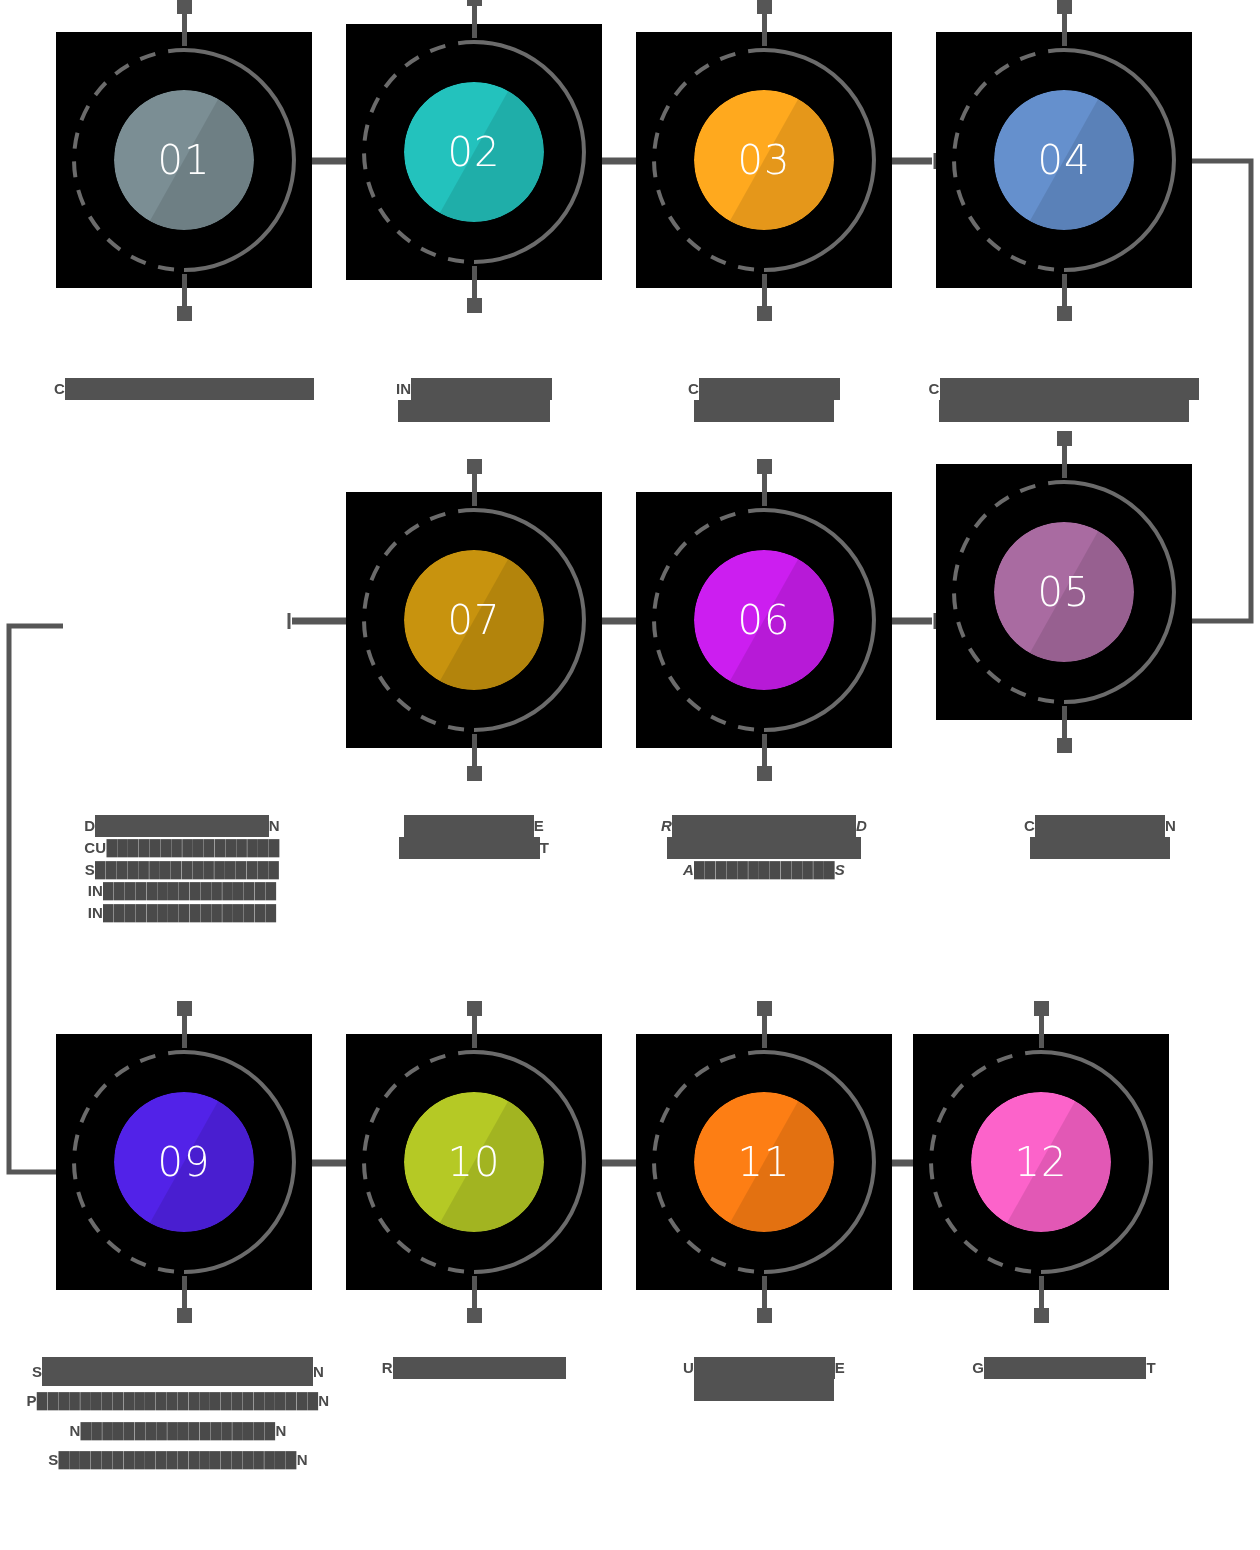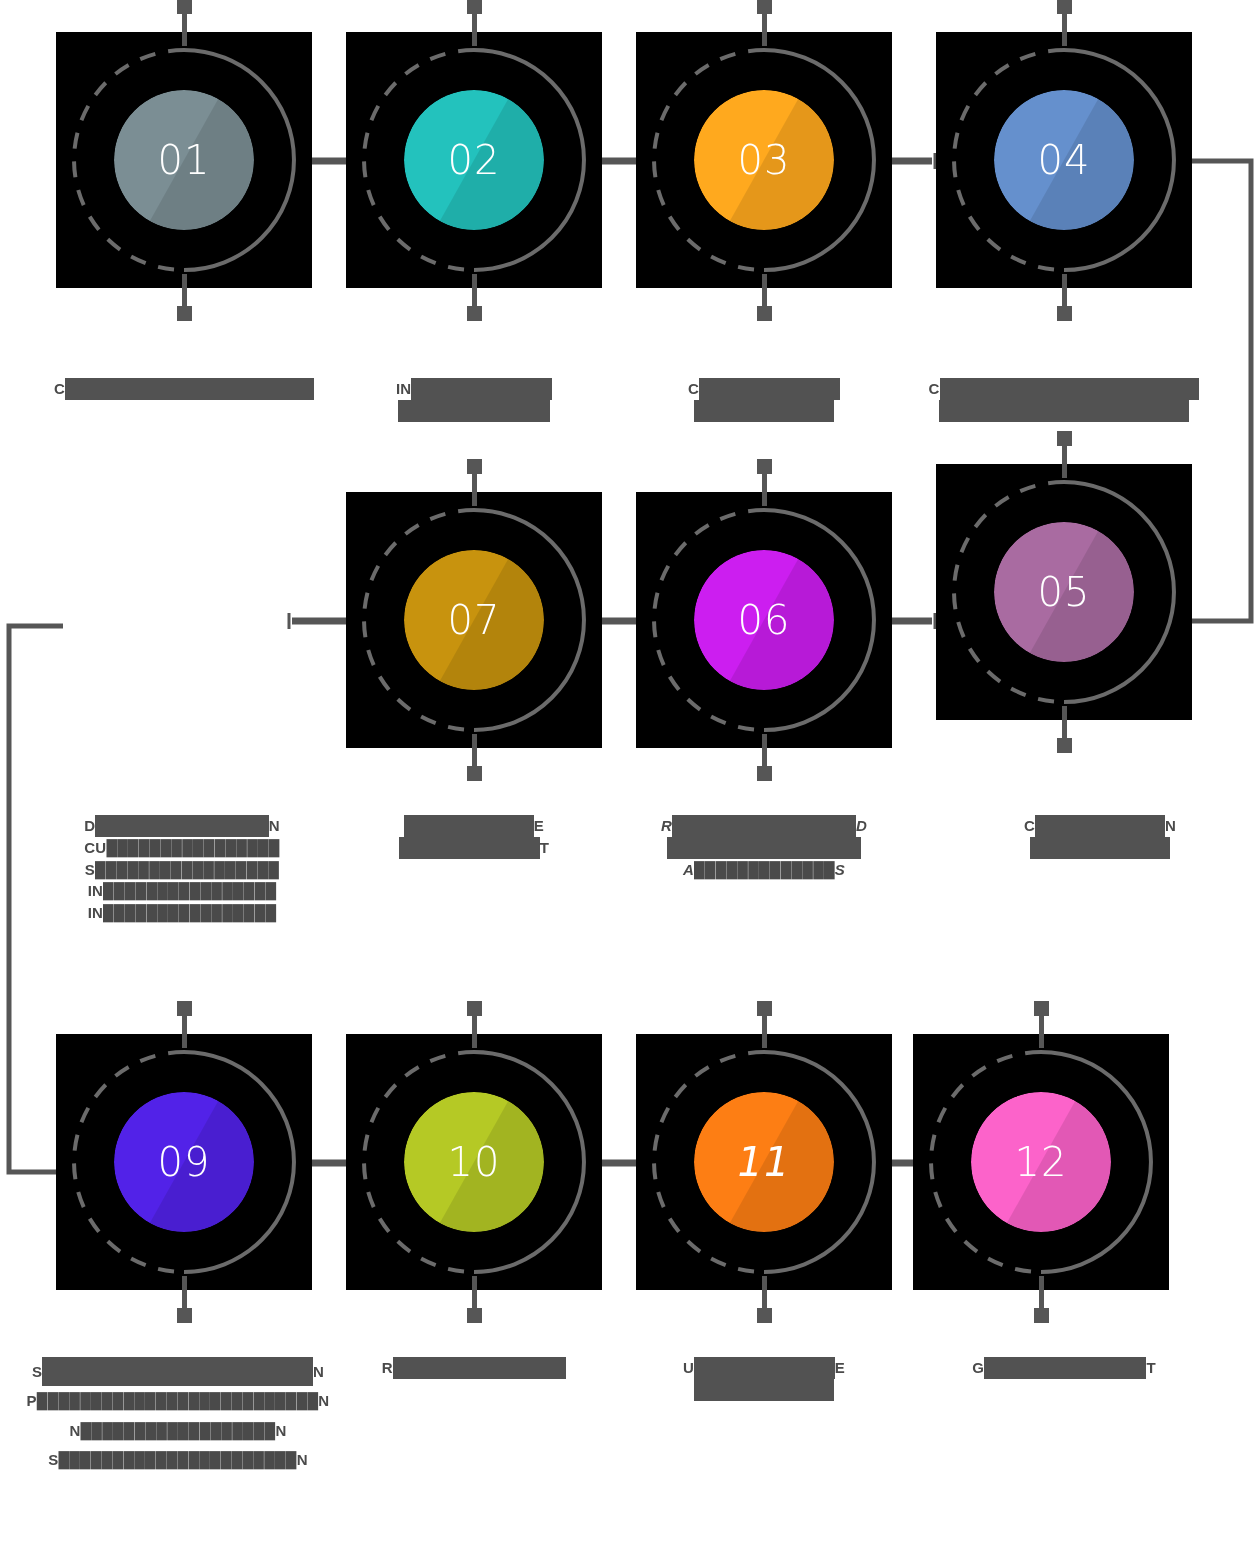--- a/index.html
+++ b/index.html
@@ -250,21 +250,21 @@
     <div class="node-num">01</div>
     <div class="stub stub-up"></div>
     <div class="cap cap-up"></div>
     <div class="stub stub-down"></div>
     <div class="cap cap-down"></div>
   </div>
   <div class="caption" style="left:24px; top:378px; width:320px;">
     <span class="cap-line"><span class="vis">C</span><span class="redact">███████████████████████</span><span class="vis"></span></span>
   </div>
 
-  <div class="node" style="left:346px; top:32px;">
+  <div class="node" style="left:346px; top:24px;">
     <div class="node-plate"></div>
     <svg class="node-rings" viewBox="0 0 256 256">
       <path d="M 128 18 A 110 110 0 0 1 128 238" stroke="#6b6b6b" stroke-width="4" fill="none"></path>
       <path d="M 128 18 A 110 110 0 0 0 128 238" stroke="#6b6b6b" stroke-width="4" fill="none" stroke-dasharray="16 13"></path>
     </svg>
     <div class="node-disc">
       <div class="disc-base" style="background:#23c2bd"></div>
       <div class="disc-shade"></div>
     </div>
     <div class="node-num">02</div>
@@ -434,21 +434,21 @@
     <div class="node-num">10</div>
     <div class="stub stub-up"></div>
     <div class="cap cap-up"></div>
     <div class="stub stub-down"></div>
     <div class="cap cap-down"></div>
   </div>
   <div class="caption" style="left:314px; top:1357px; width:320px;">
     <span class="cap-line"><span class="vis">R</span><span class="redact">████████████████</span><span class="vis"></span></span>
   </div>
 
-  <div class="node" style="left:636px; top:1034px;font-style:italic;">
+  <div class="node" style="left:636px; top:1034px;">
     <div class="node-plate"></div>
     <svg class="node-rings" viewBox="0 0 256 256">
       <path d="M 128 18 A 110 110 0 0 1 128 238" stroke="#6b6b6b" stroke-width="4" fill="none"></path>
       <path d="M 128 18 A 110 110 0 0 0 128 238" stroke="#6b6b6b" stroke-width="4" fill="none" stroke-dasharray="16 13"></path>
     </svg>
     <div class="node-disc">
       <div class="disc-base" style="background:#fd7e14"></div>
       <div class="disc-shade"></div>
     </div>
     <div class="node-num">11</div>

